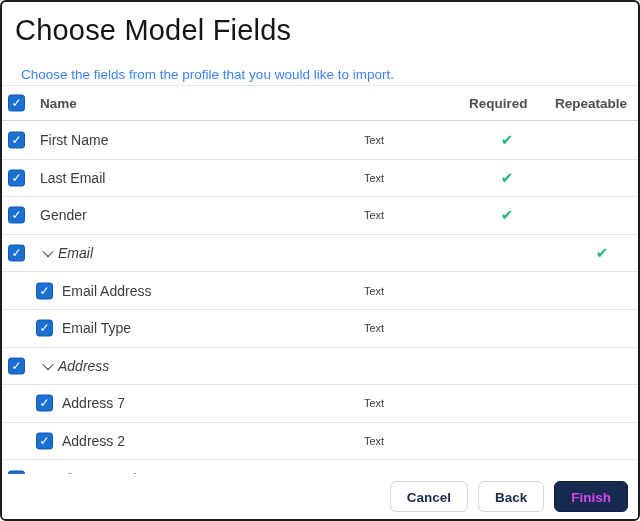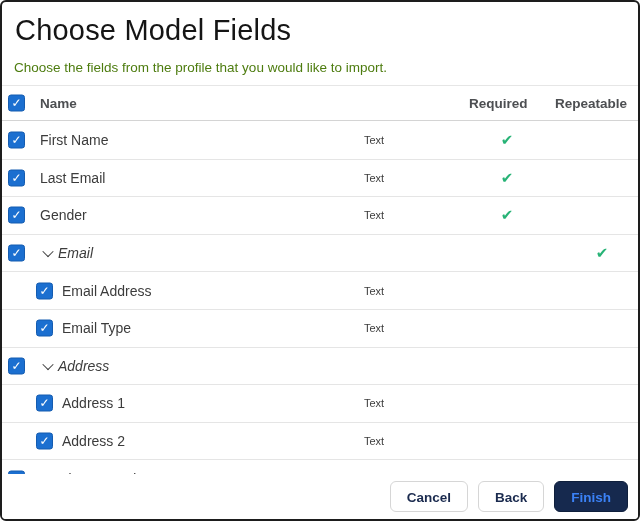--- a/index.html
+++ b/index.html
@@ -8,22 +8,22 @@
     position:relative; width:640px; height:521px;
     border:2px solid #1d1d1d; border-radius:6px;
     background:#fff; overflow:hidden;
     font-family:"Liberation Sans", sans-serif;
   }
   .title {
     position:absolute; top:4px; left:5px; margin:8px;
     font-size:29px; font-weight:400; color:#151515; letter-spacing:0.2px;
   }
   .subtitle {
-    position:absolute; top:50px; left:4px; margin:8px;
-    font-size:13.5px; color:#4d7c0f;
+    position:absolute; top:50px; left:4px; margin:15px;
+    font-size:13.5px; color:#3b82f6;
   }
   .topline { position:absolute; top:83px; left:0; right:0; height:1px; background:#e6e6e6; }
 
   .thead {
     position:absolute; top:84px; left:0; right:0; height:35px;
     border-bottom:1px solid #d4d4d4;
   }
   .hcell {
     position:absolute; top:50%; transform:translateY(-50%);
     font-size:13.5px; font-weight:700; color:#4d4f52; white-space:nowrap;
@@ -78,21 +78,21 @@
     position:absolute; top:472px; left:0; right:0; bottom:0;
     background:#fff; display:flex; justify-content:flex-end; align-items:center;
     gap:10px; padding-right:10px;
   }
   .btn {
     height:31px; padding:8px 16px; border-radius:6px;
     font-family:"Liberation Sans", sans-serif;
     font-size:13.5px; font-weight:700; cursor:pointer; white-space:nowrap;
   }
   .btn.ghost { background:#fff; border:1px solid #d6d6d6; color:#1b2b4f; }
-  .btn.primary { background:#16294e; border:1px solid #0f1f3c; color:#3b82f6; }
+  .btn.primary { background:#16294e; border:1px solid #0f1f3c; color:#d946ef; }
 </style>
 </head>
 <body>
 
 <div class="frame">
 
   <h1 class="title">Choose Model Fields</h1>
   <p class="subtitle">Choose the fields from the profile that you would like to import.</p>
   <div class="topline"></div>
 
@@ -139,21 +139,21 @@
         <span class="cell-name child">Email Type</span>
         <span class="cell-type">Text</span>
       </div>
       <div class="row">
         <span class="checkbox">✓</span>
         <span class="chevron"></span>
         <span class="cell-name group">Address</span>
       </div>
       <div class="row">
         <span class="checkbox child-pos">✓</span>
-        <span class="cell-name child">Address 1</span>
+        <span class="cell-name child">Address 7</span>
         <span class="cell-type">Text</span>
       </div>
       <div class="row">
         <span class="checkbox child-pos">✓</span>
         <span class="cell-name child">Address 2</span>
         <span class="cell-type">Text</span>
       </div>
       <div class="row">
         <span class="checkbox">✓</span>
         <span class="chevron"></span>

